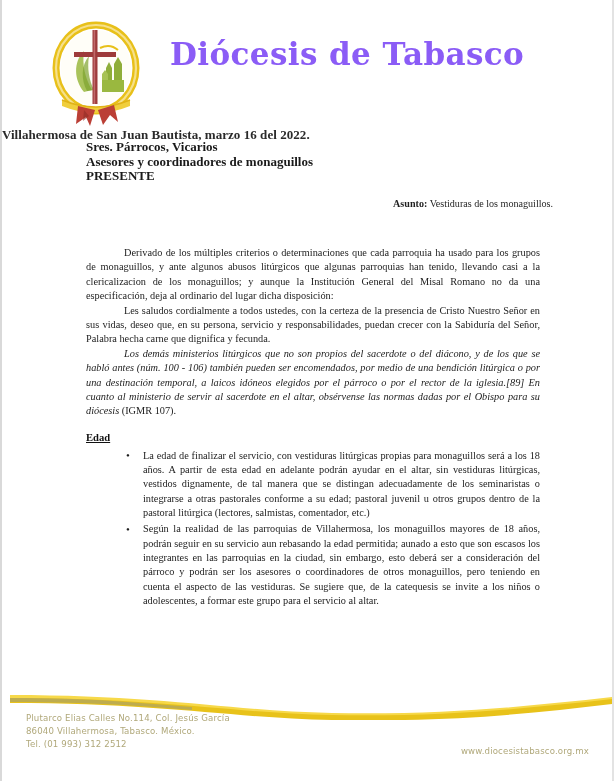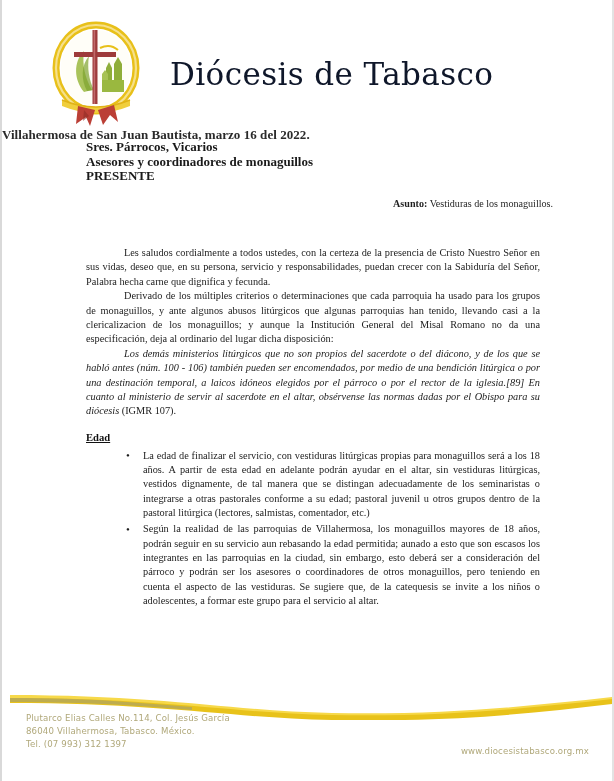--- a/index.html
+++ b/index.html
@@ -28,26 +28,26 @@
     position: absolute;
     left: 38px;
     top: 18px;
     width: 112px;
     height: 112px;
   }
   .logo svg { display: block; }
   .masthead {
     position: absolute;
     left: 168px;
-    top: 56px;
+    top: 36px;
     font-family: "DejaVu Serif", "Liberation Serif", serif;
     font-size: 31px;
     letter-spacing: 0.4px;
-    color: #0f172a;
-    font-weight: 400;
+    color: #8b5cf6;
+    font-weight: 700;
     white-space: nowrap;
   }
   
   .sheet {
     position: absolute;
     left: 0;
     top: 0;
     width: 614px;
   }
   .dateline {
@@ -217,23 +217,23 @@
       <div>Asesores y coordinadores de monaguillos</div>
       <div>PRESENTE</div>
     </div>
 
     <div class="subject">
       <b>Asunto:</b><span> Vestiduras de los monaguillos.</span>
     </div>
 
     <div class="content">
 
+      <p class="para">Derivado de los múltiples criterios o determinaciones que cada parroquia ha usado para los grupos de monaguillos, y ante algunos abusos litúrgicos que algunas parroquias han tenido, llevando casi a la clericalizacion de los monaguillos; y aunque la Institución General del Misal Romano no da una especificación, deja al ordinario del lugar dicha disposición:</p>
+
       <p class="para">Les saludos cordialmente a todos ustedes, con la certeza de la presencia de Cristo Nuestro Señor en sus vidas, deseo que, en su persona, servicio y responsabilidades, puedan crecer con la Sabiduría del Señor, Palabra hecha carne que dignifica y fecunda.</p>
-
-      <p class="para">Derivado de los múltiples criterios o determinaciones que cada parroquia ha usado para los grupos de monaguillos, y ante algunos abusos litúrgicos que algunas parroquias han tenido, llevando casi a la clericalizacion de los monaguillos; y aunque la Institución General del Misal Romano no da una especificación, deja al ordinario del lugar dicha disposición:</p>
 
       <p class="quote"><span>Los demás ministerios litúrgicos que no son propios del sacerdote o del diácono, y de los que se habló antes (núm. 100 - 106) también pueden ser encomendados, por medio de una bendición litúrgica o por una destinación temporal, a laicos idóneos elegidos por el párroco o por el rector de la iglesia.[89] En cuanto al ministerio de servir al sacerdote en el altar, obsérvense las normas dadas por el Obispo para su diócesis</span><span class="roman"> (IGMR 107).</span></p>
 
 
       <h3 class="section">Edad</h3>
 
       <ul class="criteria">
         <li>La edad de finalizar el servicio, con vestiduras litúrgicas propias para monaguillos será a los 18 años. A partir de esta edad en adelante podrán ayudar en el altar, sin vestiduras litúrgicas, vestidos dignamente, de tal manera que se distingan adecuadamente de los seminaristas o integrarse a otras pastorales conforme a su edad; pastoral juvenil u otros grupos dentro de la pastoral litúrgica (lectores, salmistas, comentador, etc.)</li>
         <li>Según la realidad de las parroquias de Villahermosa, los monaguillos mayores de 18 años, podrán seguir en su servicio aun rebasando la edad permitida; aunado a esto que son escasos los integrantes en las parroquias en la ciudad, sin embargo, esto deberá ser a consideración del párroco y podrán ser los asesores o coordinadores de otros monaguillos, pero teniendo en cuenta el aspecto de las vestiduras. Se sugiere que, de la catequesis se invite a los niños o adolescentes, a formar este grupo para el servicio al altar.</li>
       </ul>
@@ -247,19 +247,19 @@
       <svg viewBox="0 0 614 30" width="614" height="30" preserveAspectRatio="none" aria-hidden="true">
         <path d="M8 6 C160 6 230 22 330 24 C440 26 520 18 610 8 L610 14 C520 25 440 32 330 30 C230 28 160 13 8 13 Z" fill="#e8c21a"></path>
         <path d="M8 5 C160 5 230 21 330 23 C440 25 520 17 610 7 L610 9 C520 19 440 27 330 25 C230 23 160 8 8 8 Z" fill="#f7d94a"></path>
         <path d="M8 8 C90 8 140 13 190 17 L190 20 C140 16 90 12 8 12 Z" fill="#9b9b7a" opacity="0.55"></path>
       </svg>
     </div>
 
     <div class="footer-address">
       <div>Plutarco Elias Calles No.114, Col. Jesús García</div>
       <div>86040  Villahermosa, Tabasco. México.</div>
-      <div>Tel. (07 993) 312 1397</div>
+      <div>Tel. (01 993) 312 2512</div>
     </div>
 
     <div class="footer-web">www.diocesistabasco.org.mx</div>
   </div>
 
 </div>
 
 </body></html>

